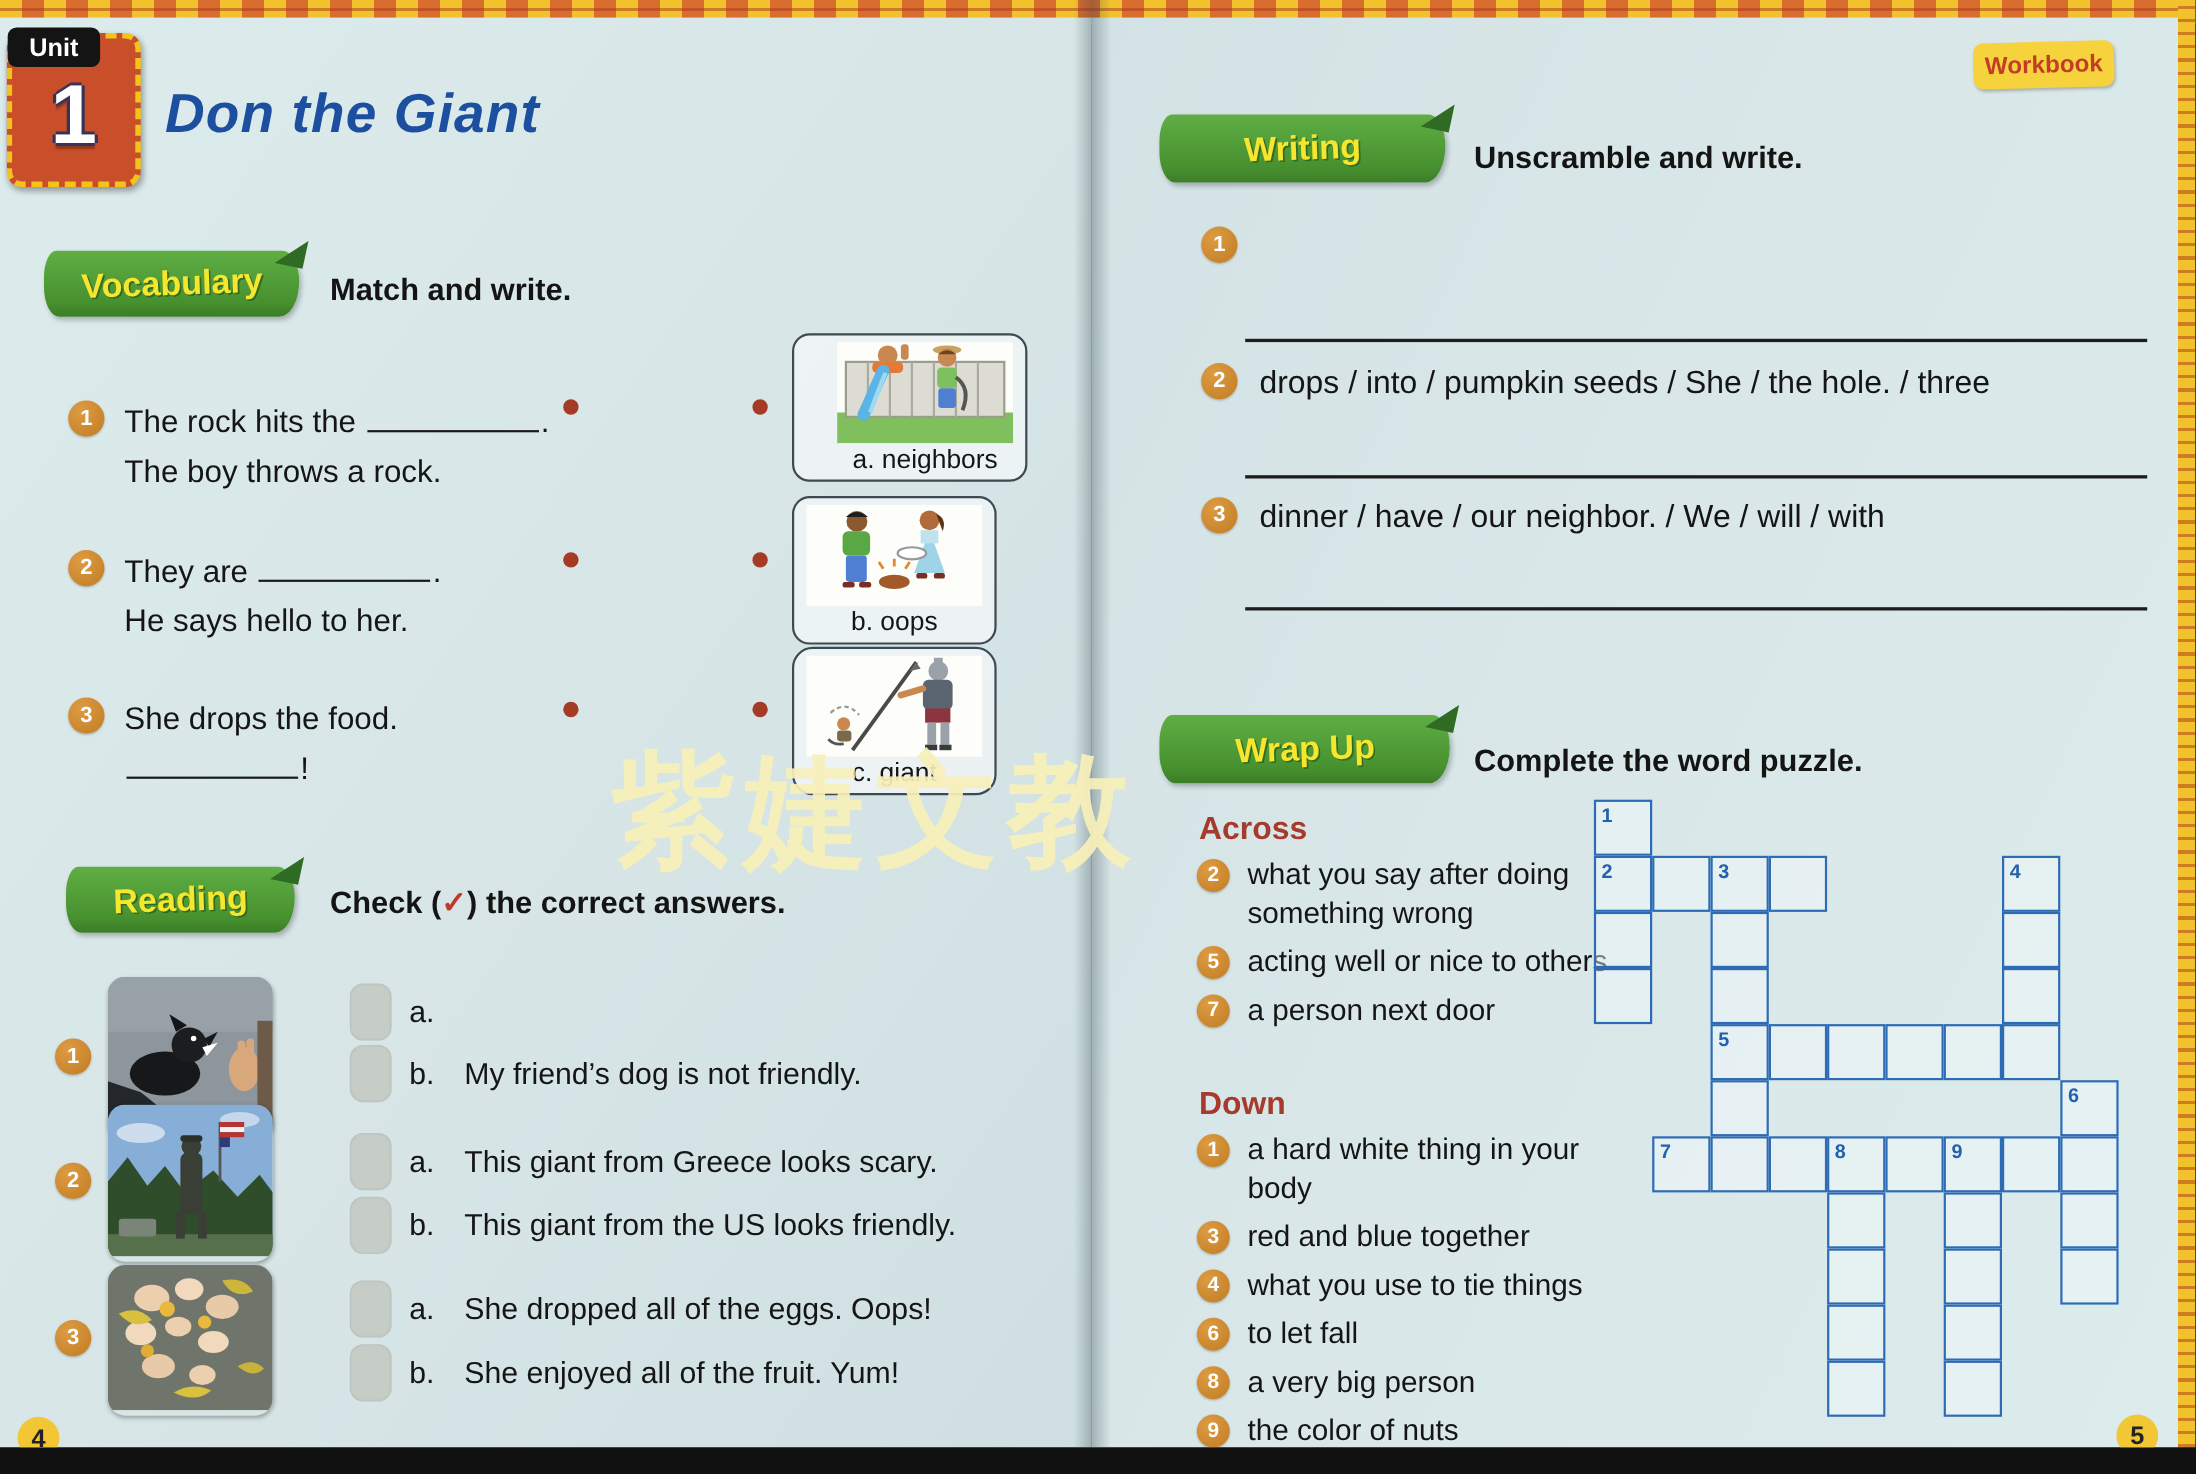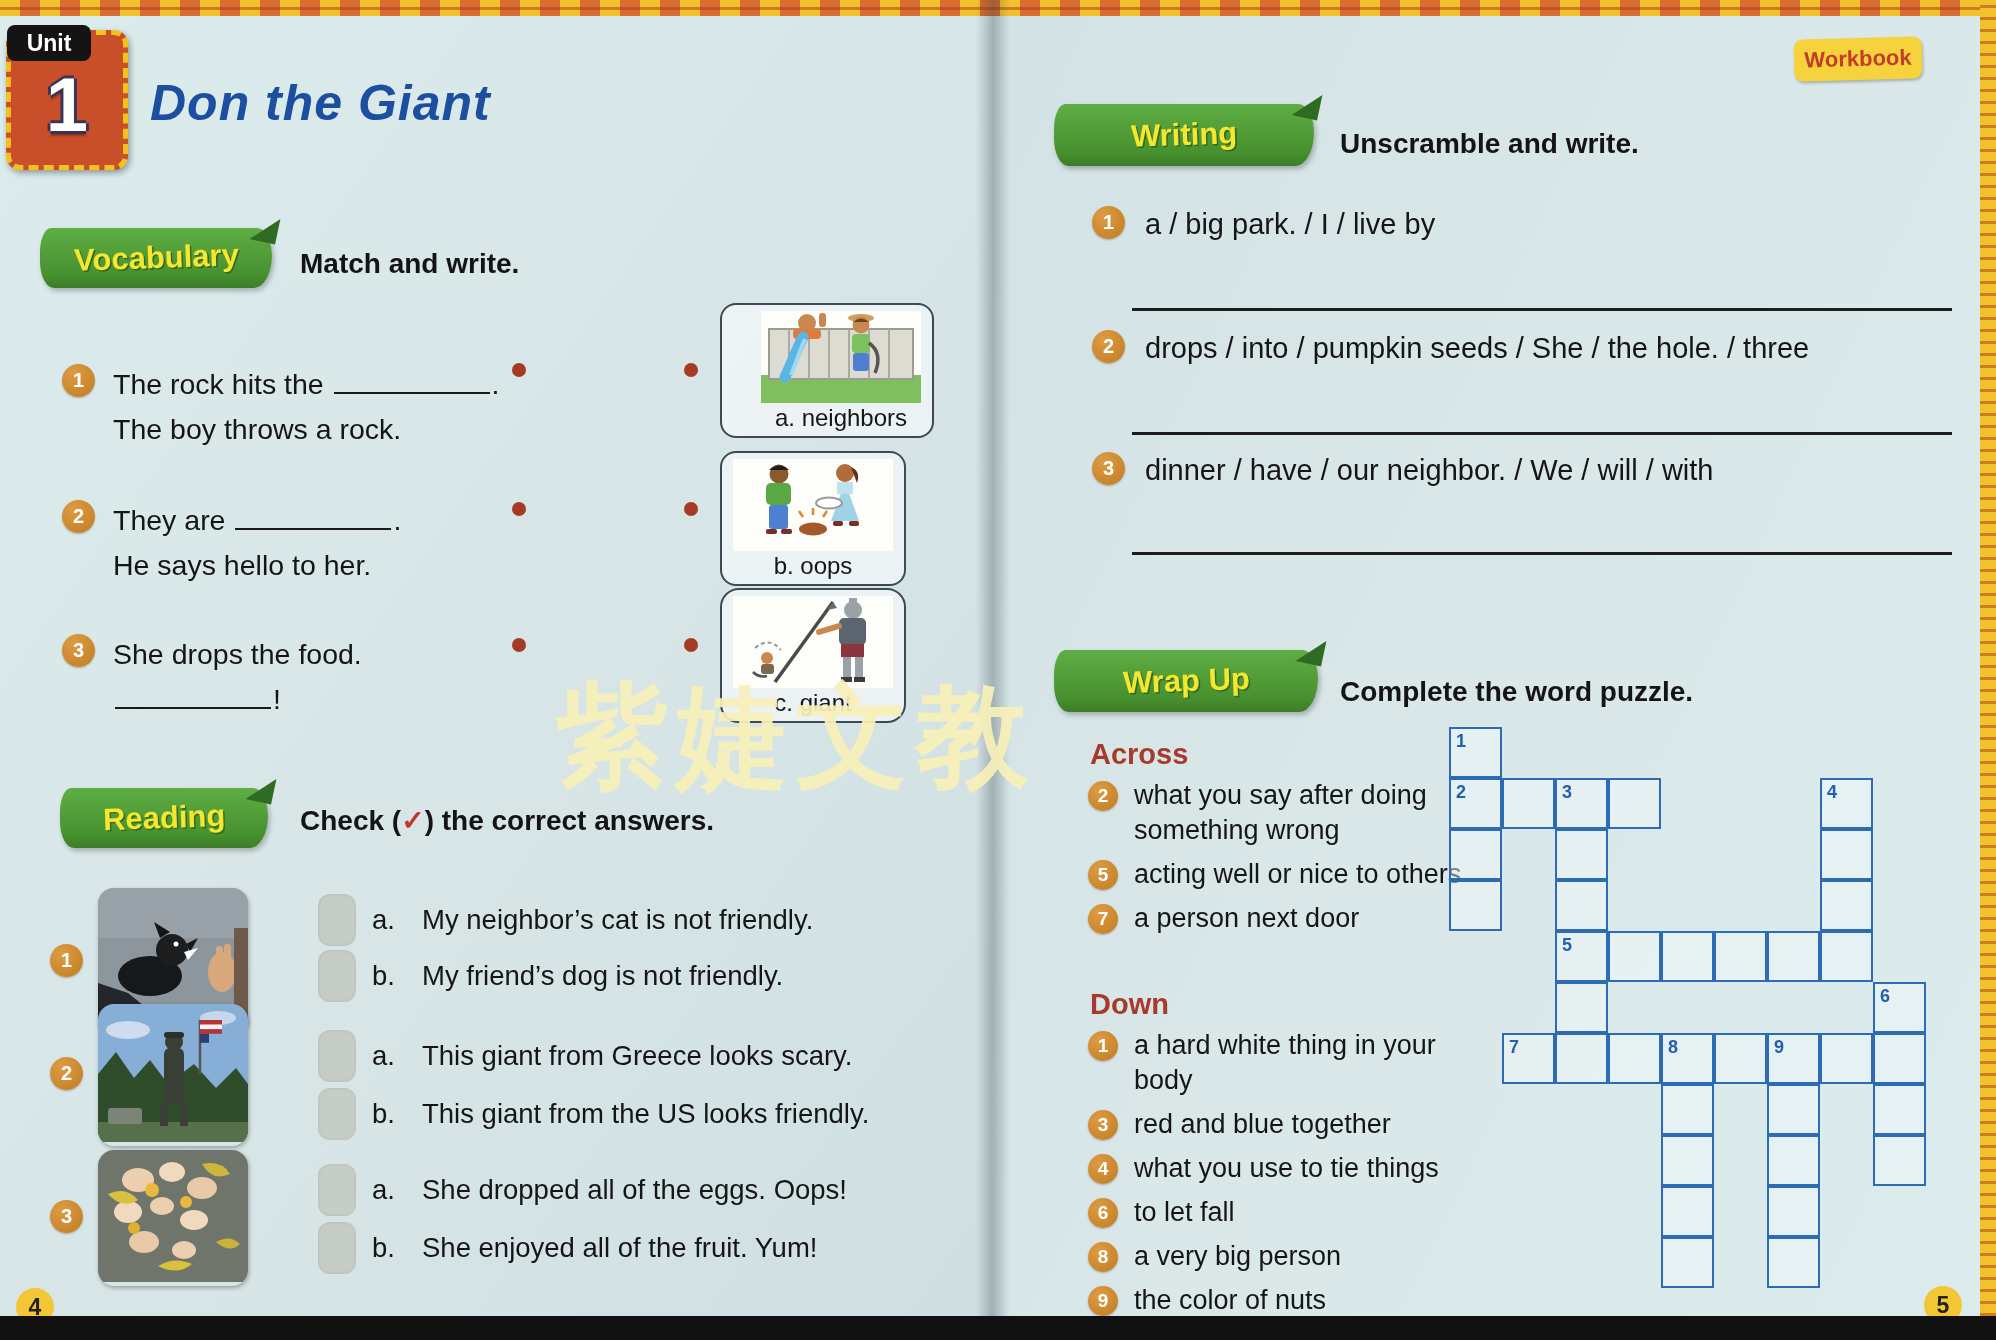--- a/index.html
+++ b/index.html
@@ -228,21 +228,20 @@
     <polygon points="86,64 100,60 90,72" fill="#fff"></polygon>
     <circle cx="78" cy="56" r="2.5" fill="#fff"></circle>
     <ellipse cx="124" cy="84" rx="14" ry="20" fill="#d9a77c"></ellipse>
     <rect x="118" y="58" width="7" height="16" rx="3.5" fill="#d9a77c"></rect>
     <rect x="126" y="56" width="7" height="18" rx="3.5" fill="#d9a77c"></rect>
     <rect x="136" y="40" width="14" height="103" fill="#6e5a48"></rect>
   </svg></div>
           <div class="ropt" style="top: 6px;">
             <div class="rcheck"></div>
             <span class="olabel">a.</span>
-            <span class="otext">My neighbor’s cat is not friendly.</span>
           </div>
           <div class="ropt" style="top: 62px;">
             <div class="rcheck"></div>
             <span class="olabel">b.</span>
             <span class="otext">My friend’s dog is not friendly.</span>
           </div>
         </div>
         <div class="ritem" style="top: 988px; height: 144px;">
           <div class="num-circle" style="top: 53px;">2</div>
           <div class="rphoto"><svg id="tpl-giant-statue-photo" width="150" height="138" viewBox="0 0 150 138">
@@ -316,21 +315,20 @@
   <div class="page right">
     <div class="workbook-badge">Workbook</div>
 
     <div class="banner" style="left:62px;top:88px;width:260px;height:62px;">
       <span>Writing</span>
     </div>
     <div class="instruction" style="left:348px;top:112px;">Unscramble and write.</div>
     <div id="writing-items">
         <div class="witem" style="top: 188px;">
           <div class="num-circle">1</div>
-          <div class="wtext">a / big park. / I / live by</div>
         </div>
         <div class="wline" style="top: 288px;"></div>
         <div class="witem" style="top: 312px;">
           <div class="num-circle">2</div>
           <div class="wtext">drops / into / pumpkin seeds / She / the hole. / three</div>
         </div>
         <div class="wline" style="top: 412px;"></div>
         <div class="witem" style="top: 434px;">
           <div class="num-circle">3</div>
           <div class="wtext">dinner / have / our neighbor. / We / will / with</div>

